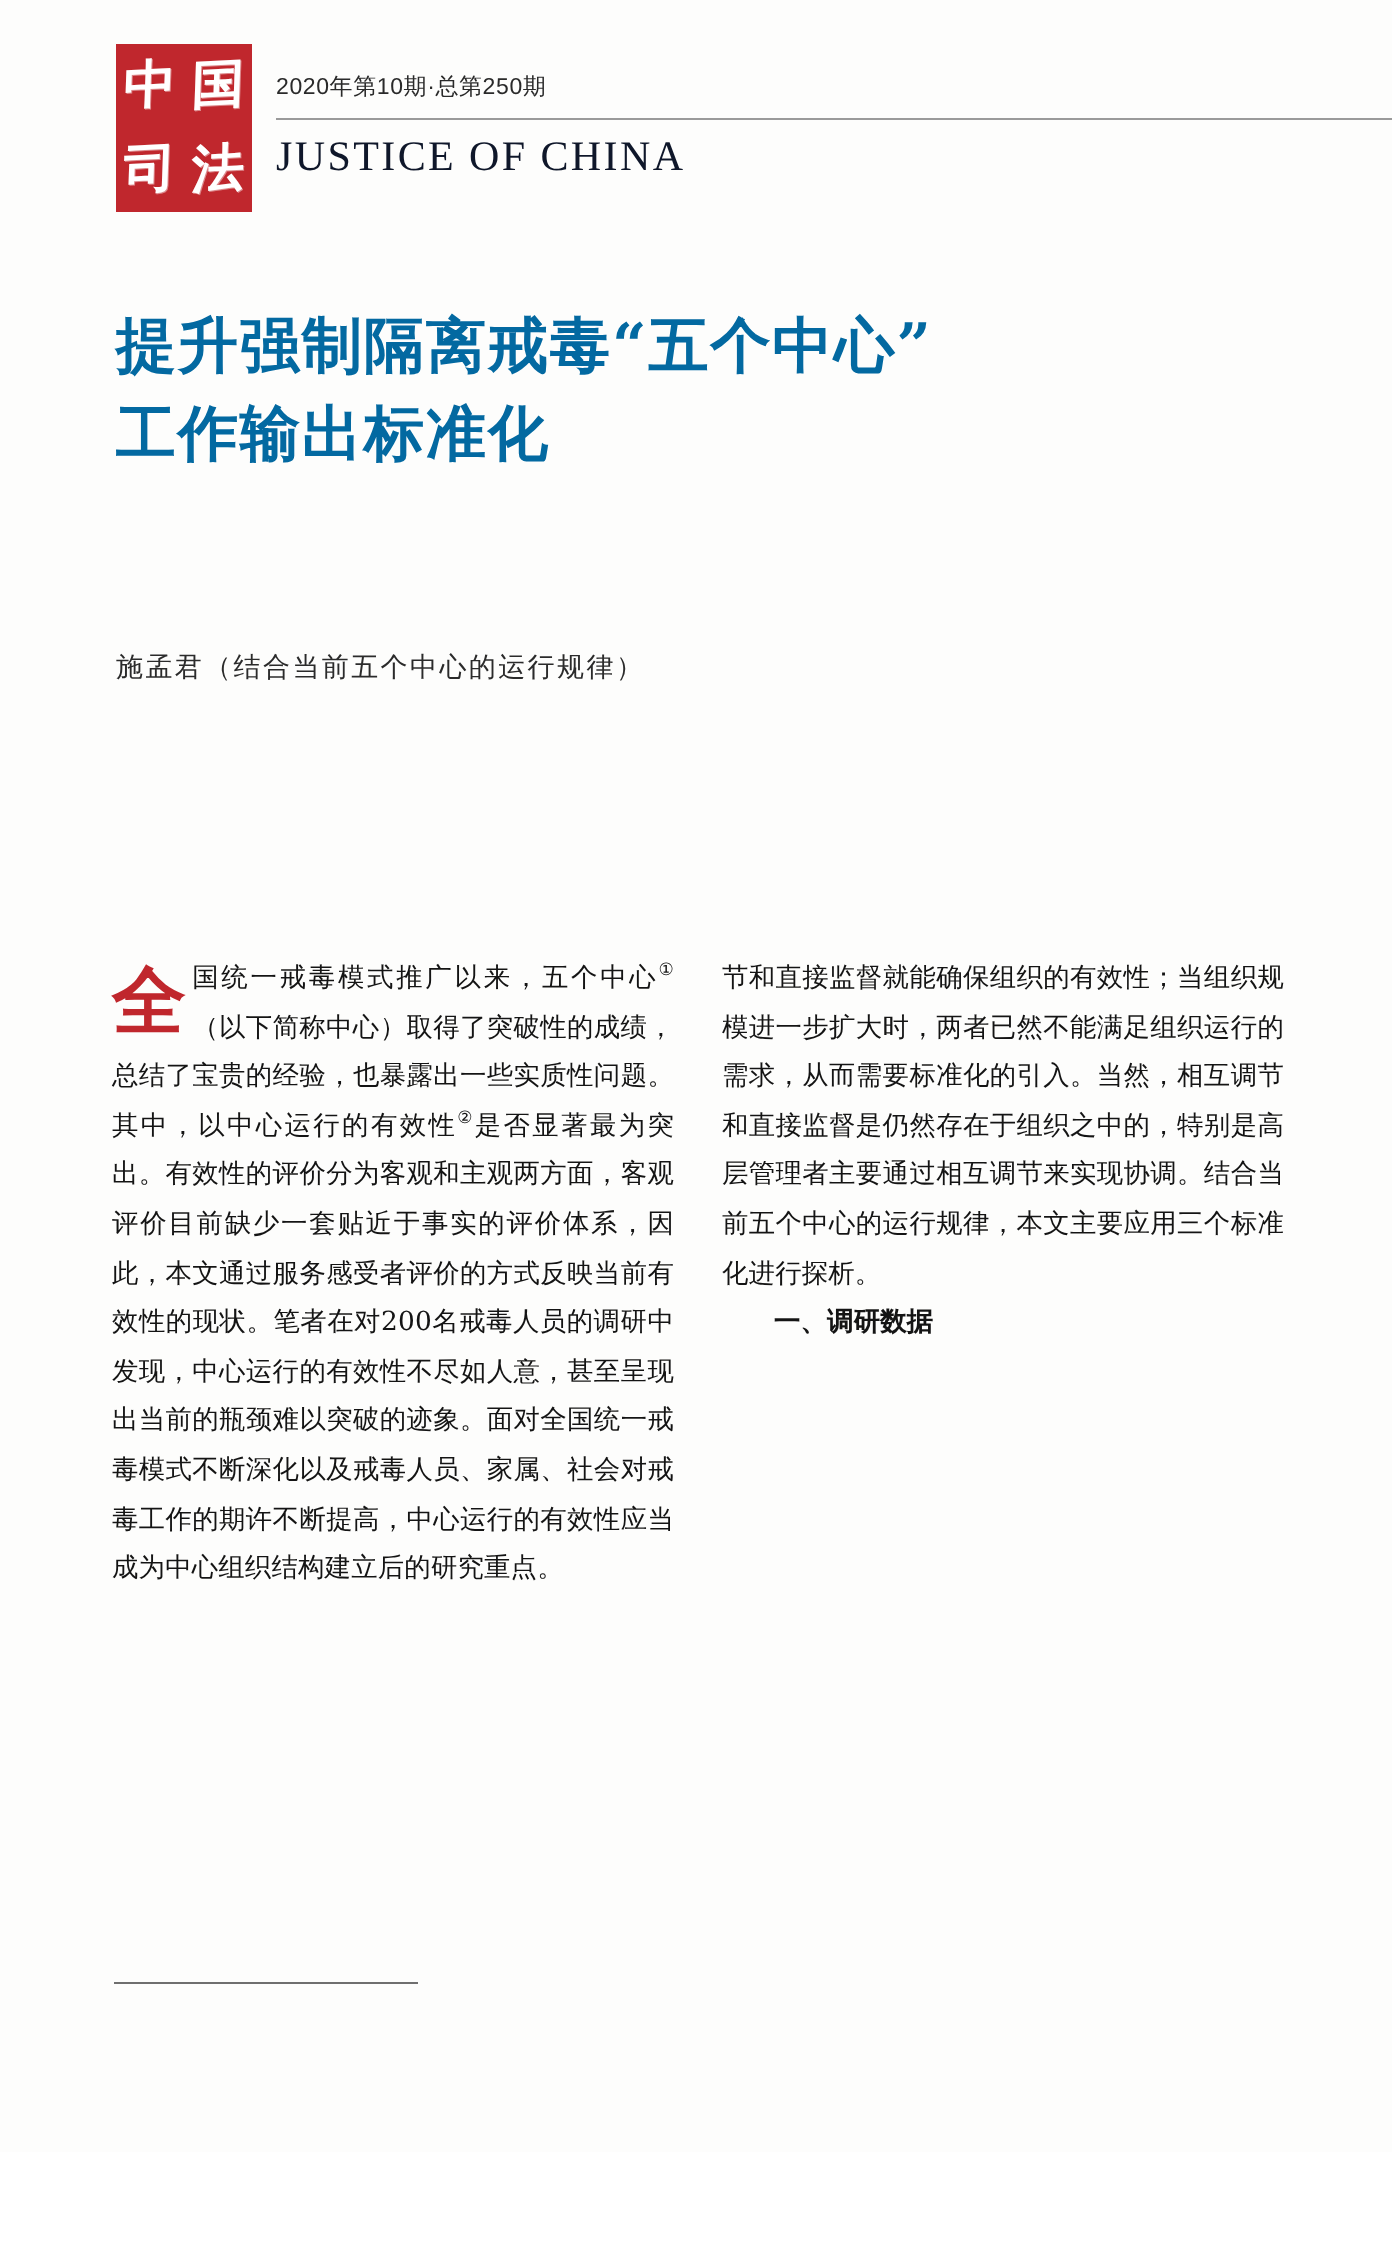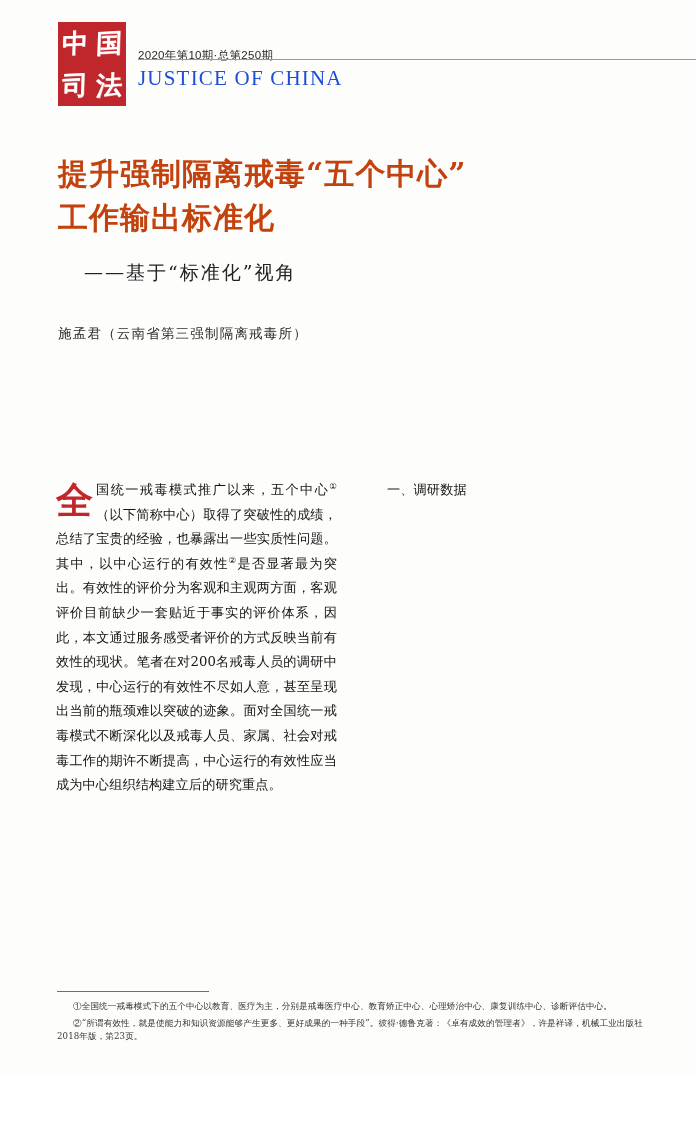--- a/index.html
+++ b/index.html
@@ -59,21 +59,21 @@
     display: flex;
     align-items: center;
     justify-content: center;
     transform: skewX(-5deg) rotate(-3deg);
     text-shadow: 0.5px 0.5px 0 rgba(255,255,255,0.45);
   }
 
   .issue-line {
     position: absolute;
     left: 80px;
-    top: 28px;
+    top: 16px;
     font-family: "Liberation Sans", "DejaVu Sans", sans-serif;
     font-size: 11.5px;
     letter-spacing: 0.3px;
     color: #2a2a2a;
     white-space: nowrap;
   }
   .masthead-rule {
     position: absolute;
     left: 80px;
     top: 39px;
@@ -81,38 +81,38 @@
     height: 1px;
     background: #9a9a9a;
   }
   .masthead-en {
     position: absolute;
     left: 80px;
     top: 46px;
     font-family: "Liberation Serif", "DejaVu Serif", serif;
     font-size: 21px;
     letter-spacing: 1.2px;
-    color: #1d4ed8;
+    color: #0f172a;
     white-space: nowrap;
   }
 
   
   .title-block {
     position: absolute;
     left: 58px;
     top: 152px;
     width: 580px;
   }
   .title-line {
     font-family: "DejaVu Serif", "Liberation Serif", serif;
     font-weight: bold;
     font-size: 30px;
     line-height: 44px;
     letter-spacing: 1px;
-    color: #c2410c;
+    color: #0369a1;
     white-space: nowrap;
   }
   .subtitle-line {
     margin-top: 18px;
     margin-left: 26px;
     font-family: "DejaVu Serif", "Liberation Serif", serif;
     font-size: 19px;
     line-height: 28px;
     letter-spacing: 2px;
     color: #222222;
@@ -171,21 +171,21 @@
   }
   .fn-ref {
     font-size: 8.5px;
     vertical-align: super;
     line-height: 0;
   }
   .section-head {
     margin: 20px 0 12px 0;
     padding-left: 26px;
     font-family: "DejaVu Serif", "Liberation Serif", serif;
-    font-weight: normal;
+    font-weight: bold;
     font-size: 13.5px;
     letter-spacing: 1px;
     color: #c0272d;
   }
 
   
   .footnote-rule {
     position: absolute;
     left: 57px;
     top: 991px;
@@ -235,40 +235,36 @@
       </div>
     </div>
     <div class="issue-line">2020年第10期·总第250期</div>
     <div class="masthead-rule"></div>
     <div class="masthead-en">JUSTICE OF CHINA</div>
   </div>
 
   <div class="title-block">
     <div class="title-line">提升强制隔离戒毒“五个中心”</div>
     <div class="title-line">工作输出标准化</div>
-    <div class="subtitle-line">——基于“标准化”视角</div>
-  </div>
-  <div class="author-line">施孟君（云南省第三强制隔离戒毒所）</div>
+  </div>
+  <div class="author-line">施孟君（结合当前五个中心的运行规律）</div>
 
   <div class="columns">
 
     <div class="col">
       <p class="dropcap-para"><span class="dropcap">全</span><span>国统一戒毒模式推广以来，五个中心</span><span class="fn-ref">①</span><span>（以下简称中心）取得了突破性的成绩，总结了宝贵的经验，也暴露出一些实质性问题。其中，以中心运行的有效性</span><span class="fn-ref">②</span><span>是否显著最为突出。有效性的评价分为客观和主观两方面，客观评价目前缺少一套贴近于事实的评价体系，因此，本文通过服务感受者评价的方式反映当前有效性的现状。笔者在对200名戒毒人员的调研中发现，中心运行的有效性不尽如人意，甚至呈现出当前的瓶颈难以突破的迹象。面对全国统一戒毒模式不断深化以及戒毒人员、家属、社会对戒毒工作的期许不断提高，中心运行的有效性应当成为中心组织结构建立后的研究重点。</span></p>
     </div>
 
     <div class="col">
+      <p>节和直接监督就能确保组织的有效性；当组织规模进一步扩大时，两者已然不能满足组织运行的需求，从而需要标准化的引入。当然，相互调节和直接监督是仍然存在于组织之中的，特别是高层管理者主要通过相互调节来实现协调。结合当前五个中心的运行规律，本文主要应用三个标准化进行探析。</p>
       <p class="section-head">一、调研数据</p>
     </div>
 
   </div>
 
   <div class="footnote-rule"></div>
-  <div class="footnotes">
-    <p>①全国统一戒毒模式下的五个中心以教育、医疗为主，分别是戒毒医疗中心、教育矫正中心、心理矫治中心、康复训练中心、诊断评估中心。</p>
-    <p>②“所谓有效性，就是使能力和知识资源能够产生更多、更好成果的一种手段”。彼得·德鲁克著：《卓有成效的管理者》，许是祥译，机械工业出版社2018年版，第23页。</p>
-  </div>
 
   <div class="footer-bar">
     
     
   </div>
 
 </div>
 
 </body></html>

